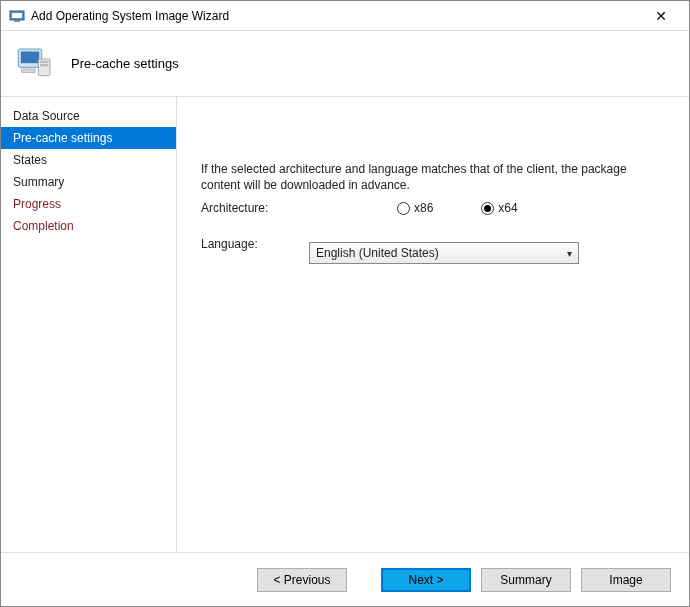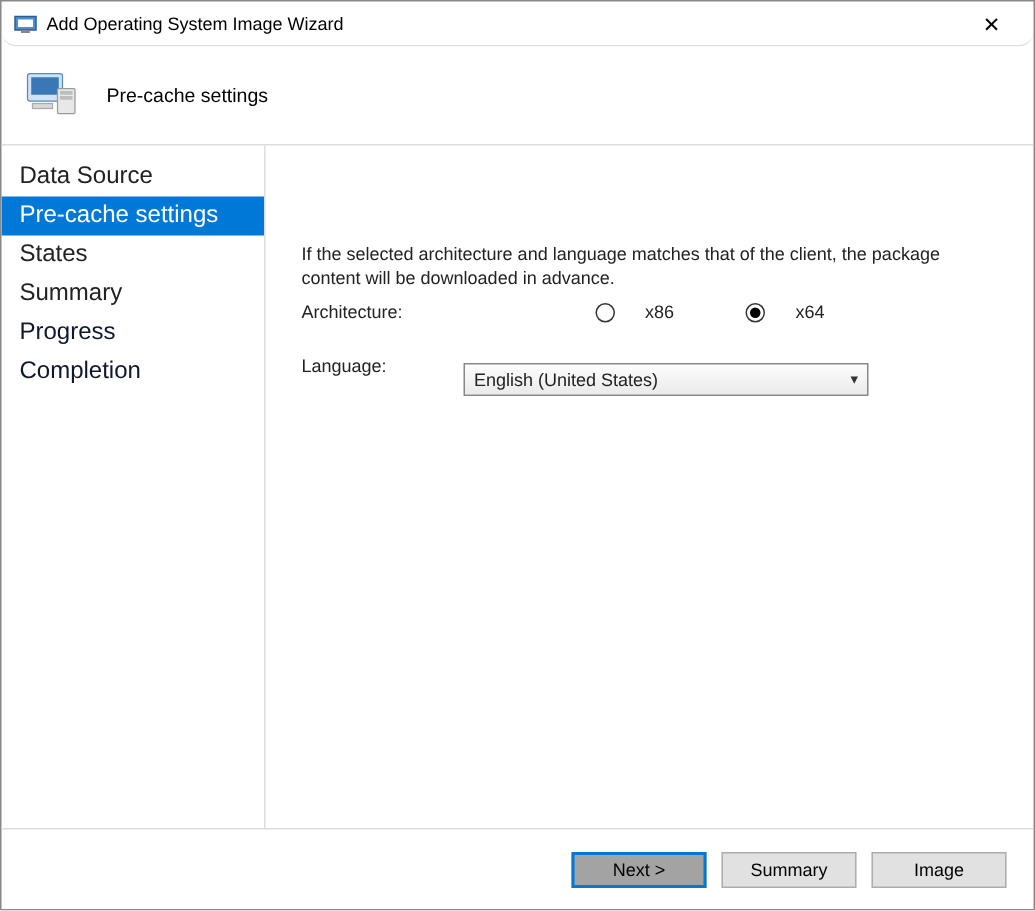--- a/index.html
+++ b/index.html
@@ -3,51 +3,51 @@
 <meta charset="utf-8">
 <style>
   * { box-sizing: border-box; font-family: "Segoe UI", Tahoma, sans-serif; }
   body { margin: 0; background: #fff; }
   .window {
     width: 690px; height: 607px; border: 1px solid #888;
     display: flex; flex-direction: column; background: #fff;
   }
   .titlebar {
     height: 30px; display: flex; align-items: center;
-    padding: 0 8px; border-bottom: 1px solid #ddd; border-radius: 10px;
+    padding: 0 8px; border-bottom: 1px solid #ddd;
   }
   .titlebar .icon { width: 16px; height: 16px; margin-right: 6px; }
   .titlebar .title { font-size: 12px; flex: 1; }
   .titlebar .close {
     width: 40px; height: 28px; display: flex; align-items: center;
     justify-content: center; font-size: 14px; cursor: default;
   }
   .header {
     height: 66px; display: flex; align-items: center; padding: 0 14px;
     border-bottom: 1px solid #ddd;
   }
   .header .wizicon { width: 40px; height: 40px; margin-right: 16px; }
   .header .step-title { font-size: 13px; }
   .body { flex: 1; display: flex; overflow: hidden; }
   .sidebar {
     width: 176px; border-right: 1px solid #ddd; padding-top: 8px;
   }
   .sidebar .item {
-    font-size: 16px; padding: 4px 12px; cursor: default; color: #222;
+    font-size: 12px; padding: 4px 12px; cursor: default; color: #222;
   }
   .sidebar .item.selected { background: #0078d7; color: #fff; }
-  .sidebar .item.disabled { color: #0f172a; }
+  .sidebar .item.disabled { color: #7f1d1d; }
   .content {
     flex: 1; padding: 64px 24px 10px 24px; font-size: 12px; color: #222;
   }
   .desc { margin-bottom: 8px; line-height: 1.35; }
   .row { display: flex; align-items: center; margin-bottom: 8px; }
   .row .label { width: 108px; }
   .radios { display: flex; gap: 48px; margin-left: 88px; }
-  .radio { display: flex; align-items: center; gap: 20px; }
+  .radio { display: flex; align-items: center; gap: 4px; }
   .radio .circle {
     width: 13px; height: 13px; border: 1px solid #333; border-radius: 50%;
     display: flex; align-items: center; justify-content: center;
   }
   .radio .dot {
     width: 7px; height: 7px; background: #000; border-radius: 50%;
   }
   .select {
     flex: 1; max-width: 270px; height: 22px; border: 1px solid #888;
     background: linear-gradient(#fdfdfd,#eaeaea); display: flex;
@@ -59,21 +59,21 @@
   .footer {
     height: 54px; border-top: 1px solid #ddd; display: flex;
     align-items: center; justify-content: flex-end; gap: 10px;
     padding: 0 18px;
   }
   .btn {
     min-width: 90px; height: 24px; font-size: 12px;
     display: flex; align-items: center; justify-content: center;
     border: 1px solid #adadad; background: #e1e1e1; cursor: default;
   }
-  .btn.default { border: 2px solid #0078d7; background: #a3a3a3; }
+  .btn.default { border: 2px solid #0078d7; background: #0ea5e9; margin-left: 24px; }
 </style>
 </head>
 <body>
 
 <div class="window">
   <div class="titlebar">
     <span class="icon">
       <svg viewBox="0 0 16 16">
           <rect x="1" y="3" width="14" height="9" fill="#4a90d9" stroke="#2b5e91"></rect>
           <rect x="3" y="5" width="10" height="5" fill="#fff"></rect>
@@ -133,20 +133,23 @@
         <span class="label">Language:</span>
         <div class="select">
           <span>English (United States)</span>
           <span class="chev">▾</span>
         </div>
       </div>
     </div>
   </div>
 
   <div class="footer">
+    <div class="btn">
+        <span>&lt; Previous</span>
+      </div>
     <div class="btn default">
         <span>Next &gt;</span>
       </div>
     <div class="btn">
         <span>Summary</span>
       </div>
     <div class="btn">
         <span>Image</span>
       </div>
   </div>

